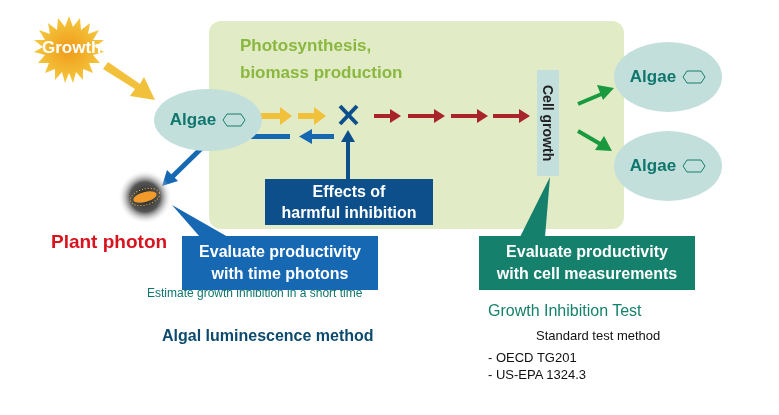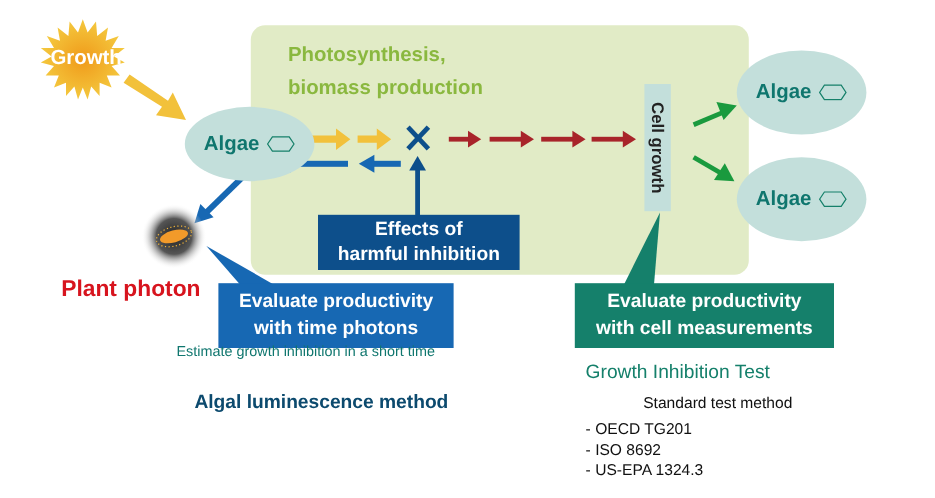--- a/index.html
+++ b/index.html
@@ -155,15 +155,14 @@
   <div>with cell measurements</div>
 </div>
 
 <div class="abs est">Estimate growth inhibition in a short time</div>
 <div class="abs alg-lum">Algal luminescence method</div>
 
 <div class="abs git">Growth Inhibition Test</div>
 <div class="abs std">Standard test method</div>
 <ul class="abs std-list">
   <li>- OECD TG201</li>
-  <li>- ISO 8692</li>
   <li>- US-EPA 1324.3</li>
 </ul>
 
 </body></html>

